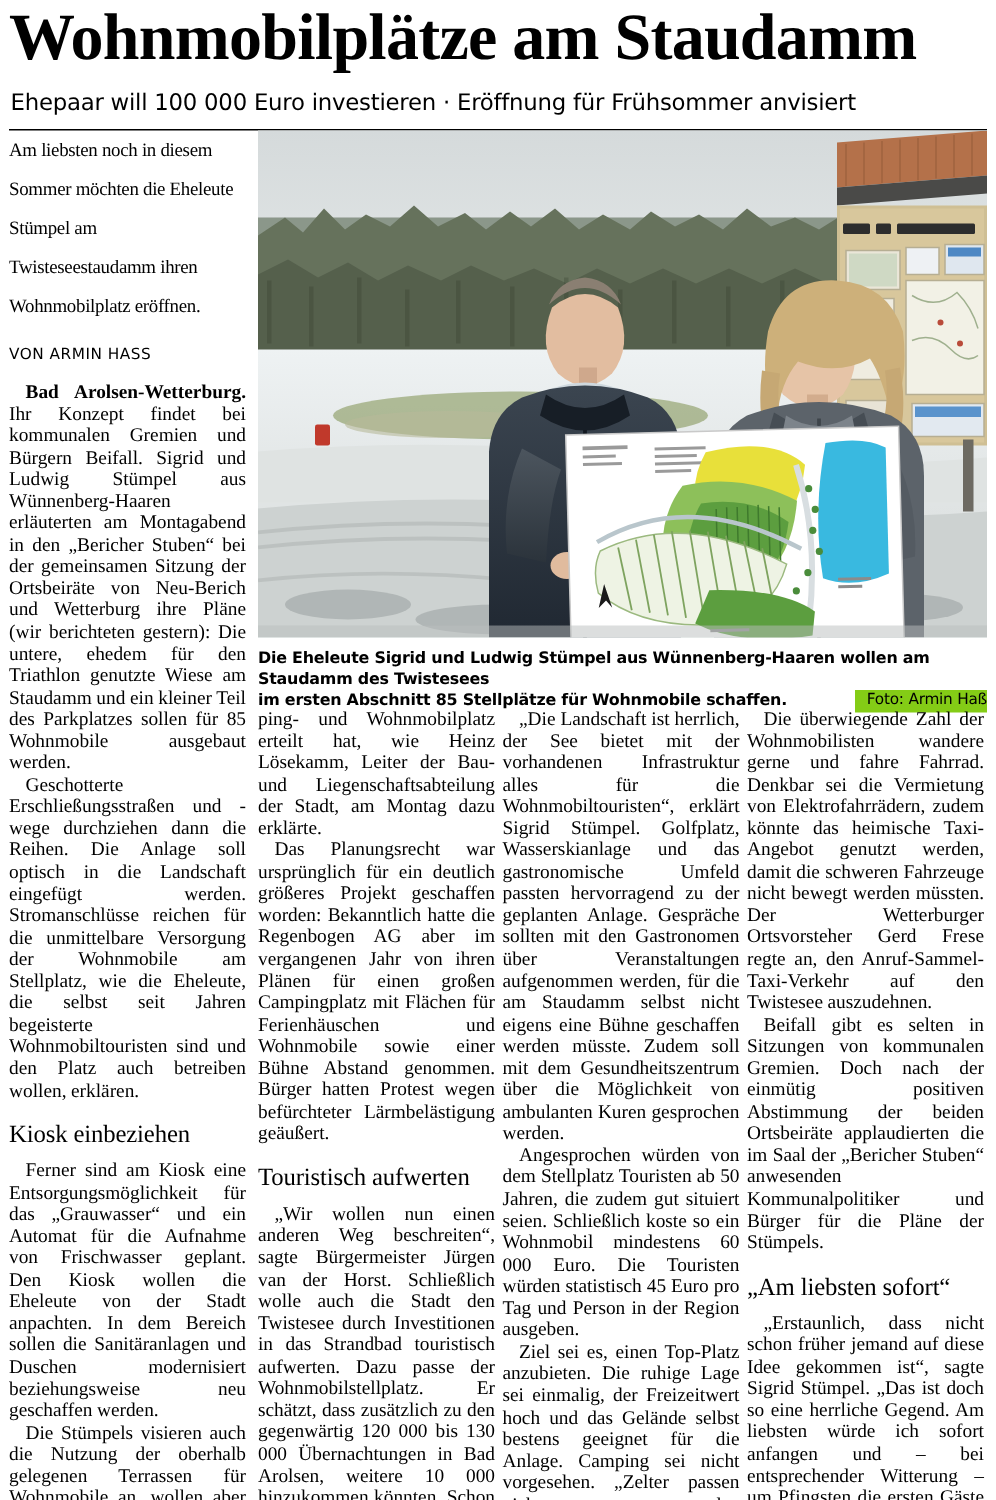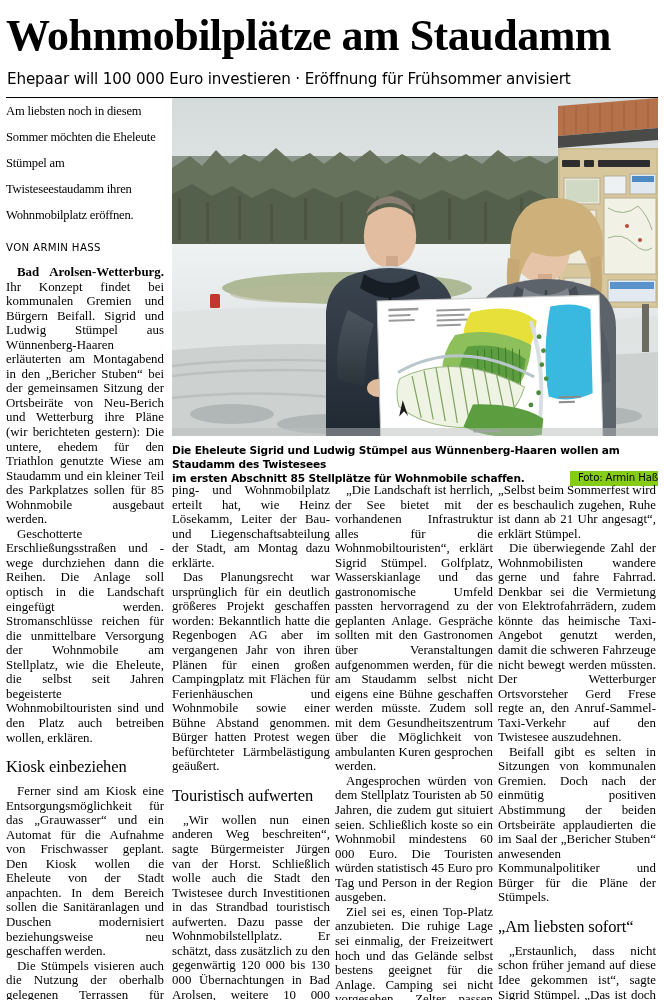--- a/index.html
+++ b/index.html
@@ -18,21 +18,21 @@
   .page {
     width: 664px;
     height: 1000px;
     position: relative;
     padding: 0;
     box-sizing: border-box;
   }
 
   
   .headline-wrap {
-    padding: 12px 6px 0 6px;
+    padding: 1px 6px 0 6px;
   }
   .headline {
     font-family: "Liberation Serif", serif;
     font-weight: bold;
     font-size: 44px;
     line-height: 48px;
     letter-spacing: -0.5px;
     margin: 0;
     white-space: nowrap;
   }
@@ -421,21 +421,20 @@
 
     </div>
 
     <div class="col col-3" style="top:385px;">
       <p class="body">„Die Landschaft ist herrlich, der See bietet mit der vorhandenen Infrastruktur alles für die Wohnmobiltouristen“, erklärt Sigrid Stümpel. Golfplatz, Wasserskianlage und das gastronomische Umfeld passten hervorragend zu der geplanten Anlage. Gespräche sollten mit den Gastronomen über Veranstaltungen aufgenommen werden, für die am Staudamm selbst nicht eigens eine Bühne geschaffen werden müsste. Zudem soll mit dem Gesundheitszentrum über die Möglichkeit von ambulanten Kuren gesprochen werden.</p>
       <p class="body">Angesprochen würden von dem Stellplatz Touristen ab 50 Jahren, die zudem gut situiert seien. Schließlich koste so ein Wohnmobil mindestens 60 000 Euro. Die Touristen würden statistisch 45 Euro pro Tag und Person in der Region ausgeben.</p>
       <p class="body">Ziel sei es, einen Top-Platz anzubieten. Die ruhige Lage sei einmalig, der Freizeitwert hoch und das Gelände selbst bestens geeignet für die Anlage. Camping sei nicht vorgesehen. „Zelter passen nicht zu den Wohnmobiltouristen“, sagte Ludwig Stümpel. Auch sollten nur wenige Caravanstellplätze angeboten werden.</p>
     </div>
 
     <div class="col col-4" style="top:385px;">
-      <p class="body noindent">„Selbst beim Sommerfest wird es beschaulich zugehen, Ruhe ist dann ab 21 Uhr angesagt“, erklärt Stümpel.</p>
       <p class="body">Die überwiegende Zahl der Wohnmobilisten wandere gerne und fahre Fahrrad. Denkbar sei die Vermietung von Elektrofahrrädern, zudem könnte das heimische Taxi-Angebot genutzt werden, damit die schweren Fahrzeuge nicht bewegt werden müssten. Der Wetterburger Ortsvorsteher Gerd Frese regte an, den Anruf-Sammel-Taxi-Verkehr auf den Twistesee auszudehnen.</p>
       <p class="body">Beifall gibt es selten in Sitzungen von kommunalen Gremien. Doch nach der einmütig positiven Abstimmung der beiden Ortsbeiräte applaudierten die im Saal der „Bericher Stuben“ anwesenden Kommunalpolitiker und Bürger für die Pläne der Stümpels.</p>
       <h2 class="subhead-section">„Am liebsten sofort“</h2>
       <p class="body">„Erstaunlich, dass nicht schon früher jemand auf diese Idee gekommen ist“, sagte Sigrid Stümpel. „Das ist doch so eine herrliche Gegend. Am liebsten würde ich sofort anfangen und – bei entsprechender Witterung – um Pfingsten die ersten Gäste begrüßen“, sagt sie. Die dazu erforderliche Baugenehmigung werde zügig erteilt werden, ergänzte der Rathauschef.</p>
     </div>
 
   </div>
 </div>
 
 </body></html>

